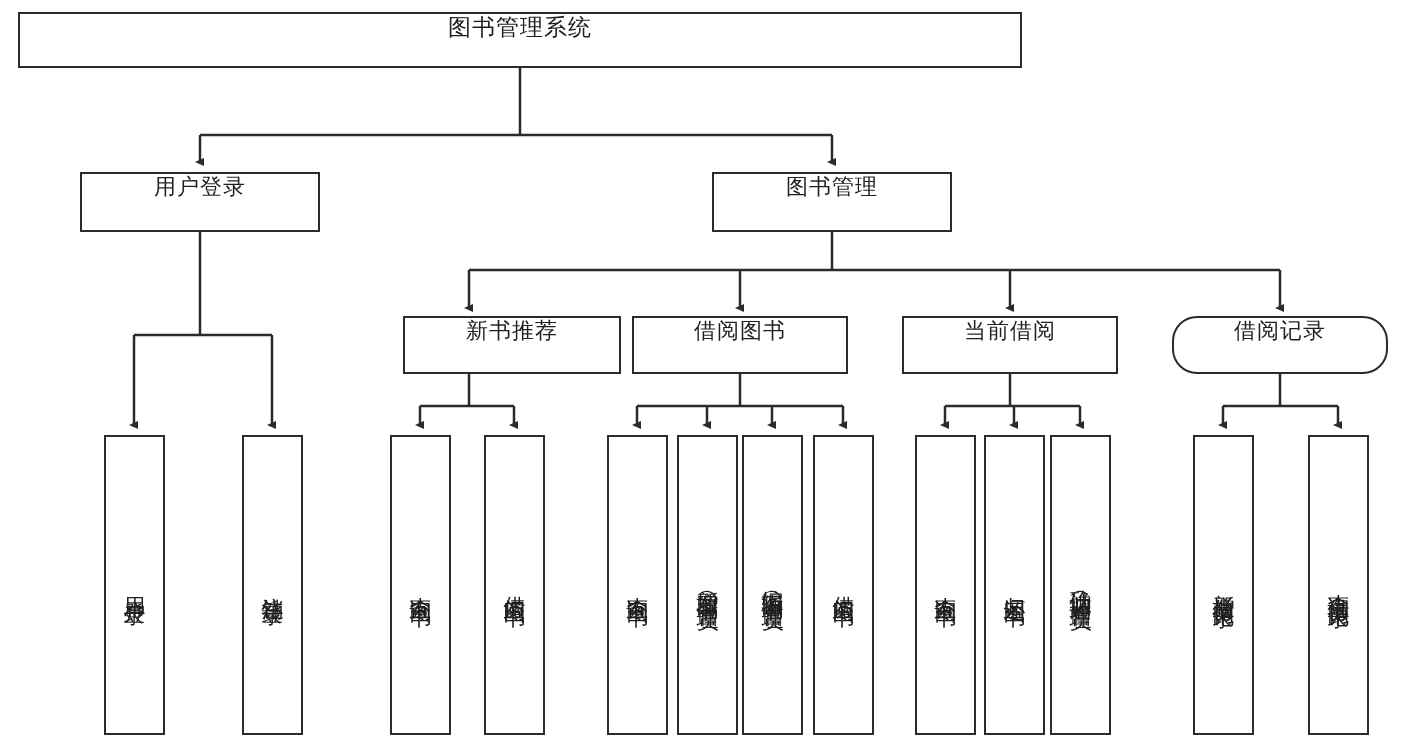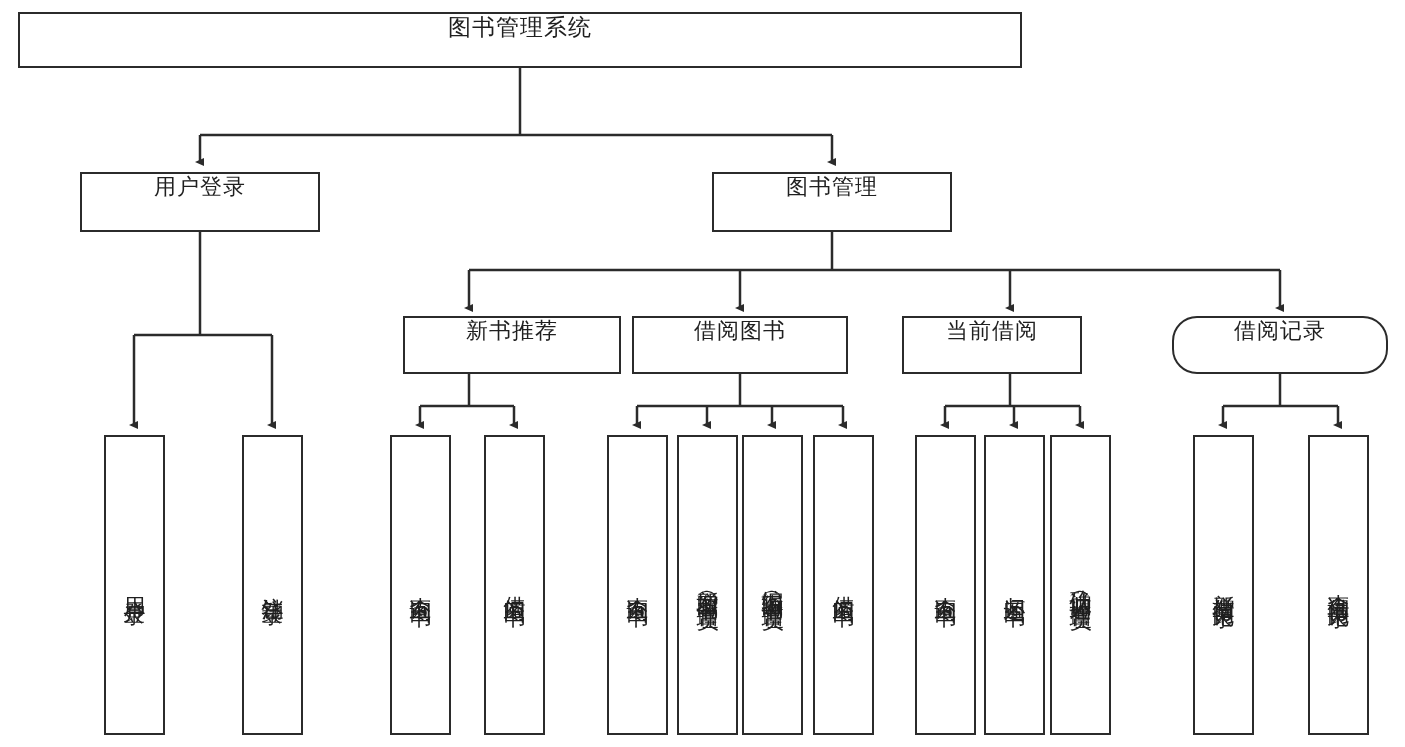--- a/index.html
+++ b/index.html
@@ -131,21 +131,21 @@
   <div class="node h" style="left:712px; top:172px; width:240px; height:60px;">
     <span class="label">图书管理</span>
   </div>
 
   <div class="node h" style="left:360px; top:316px; width:218px; height:58px;margin-left:43px;">
     <span class="label">新书推荐</span>
   </div>
   <div class="node h" style="left:632px; top:316px; width:216px; height:58px;">
     <span class="label">借阅图书</span>
   </div>
-  <div class="node h" style="left:902px; top:316px; width:180px; height:58px;">
+  <div class="node h" style="left:902px; top:316px; width:216px; height:58px;">
     <span class="label">当前借阅</span>
   </div>
   <div class="node h" style="left:1172px; top:316px; width:216px; height:58px;border-radius:25px;">
     <span class="label">借阅记录</span>
   </div>
 
   <div class="node v" style="left:104px; top:435px; width:61px; height:300px;">
     <span class="label">用户登录</span>
   </div>
   <div class="node v" style="left:242px; top:435px; width:61px; height:300px;">

